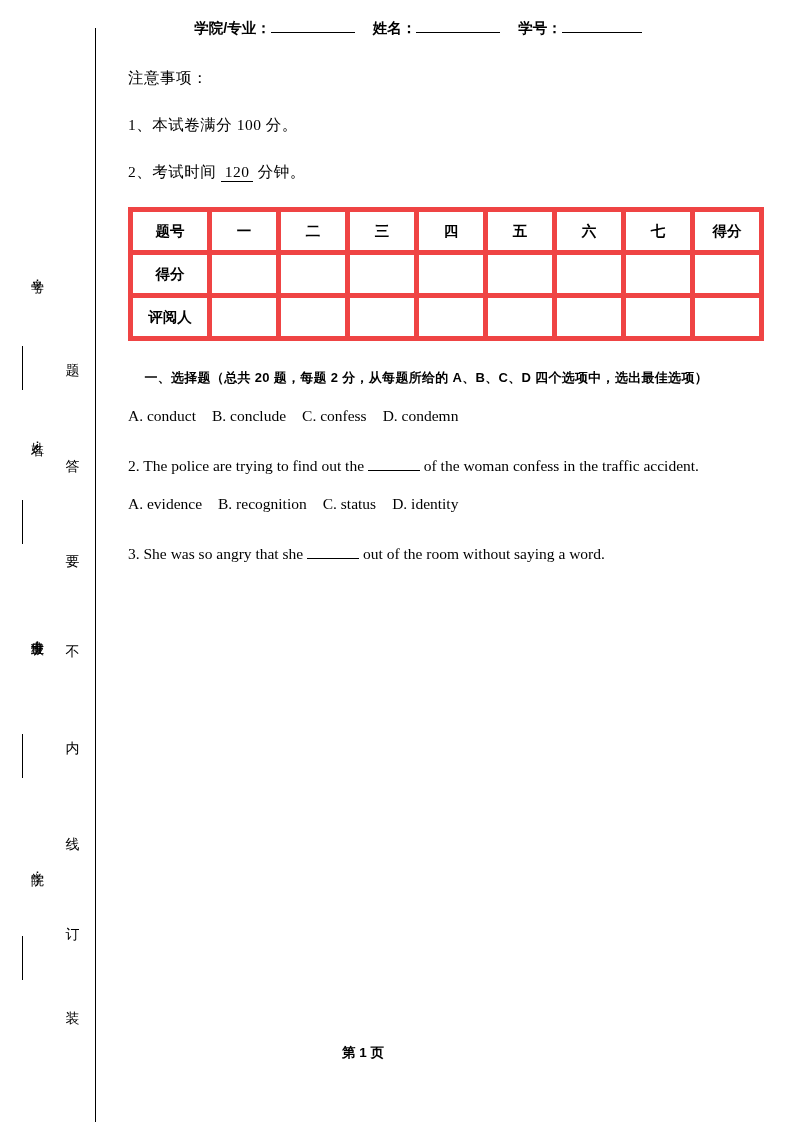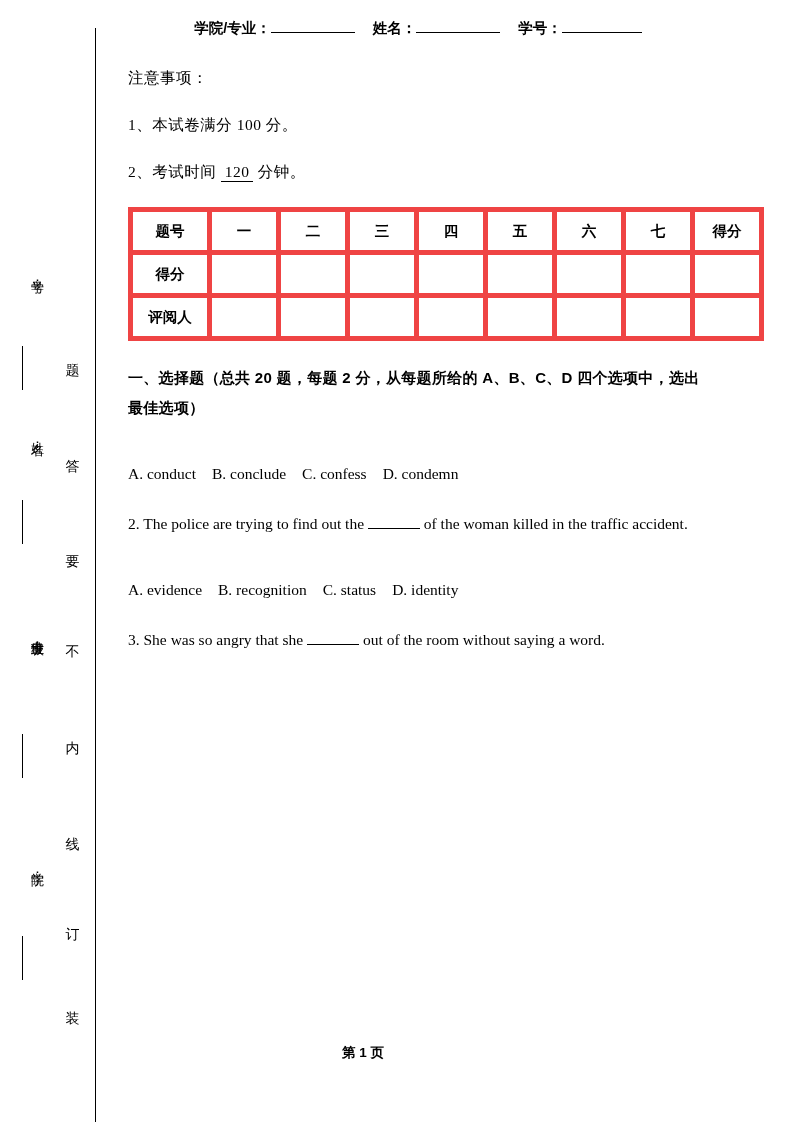--- a/index.html
+++ b/index.html
@@ -133,32 +133,33 @@
     font-weight: bold;
     font-size: 14.5px;
   }
   table.score td.lab { width: 72px; }
   table.score td.cell { width: 62px; font-weight: normal; }
 
   .section-head {
     margin-top: 22px;
     font-family: "Liberation Sans", sans-serif;
     font-weight: bold;
-    font-size: 15px;
+    font-size: 13px;
     line-height: 30px;
     letter-spacing: 0.3px;
+    text-align: right;
   }
 
   .q {
     margin-top: 20px;
     font-size: 15.5px;
     line-height: 30px;
   }
   .opts {
-    margin-top: 36px;
+    margin-top: 8px;
     font-size: 15.5px;
     line-height: 30px;
   }
   .opt-gap { display: inline-block; width: 16px; }
   .fill {
     display: inline-block;
     width: 52px;
     border-bottom: 1px solid #000;
   }
 
@@ -259,21 +260,21 @@
   <div class="section-head">一、选择题（总共 20 题，每题 2 分，从每题所给的 A、B、C、D 四个选项中，选出最佳选项）</div>
 
   <div class="opts">
     <span>A. conduct</span><span class="opt-gap"></span><span>B. conclude</span><span class="opt-gap"></span><span>C. confess</span><span class="opt-gap"></span><span>D. condemn</span>
   </div>
 
   <div class="q">
     <span>2.</span>
     <span>The police are trying to find out the</span>
     <span class="fill"></span>
-    <span>of the woman killed in the traffic accident.</span>
+    <span>of the woman confess in the traffic accident.</span>
   </div>
   <div class="opts">
     <span>A. evidence</span><span class="opt-gap"></span><span>B. recognition</span><span class="opt-gap"></span><span>C. status</span><span class="opt-gap"></span><span>D. identity</span>
   </div>
 
   <div class="q">
     <span>3.</span>
     <span>She was so angry that she</span>
     <span class="fill"></span>
     <span>out of the room without saying a word.</span>

